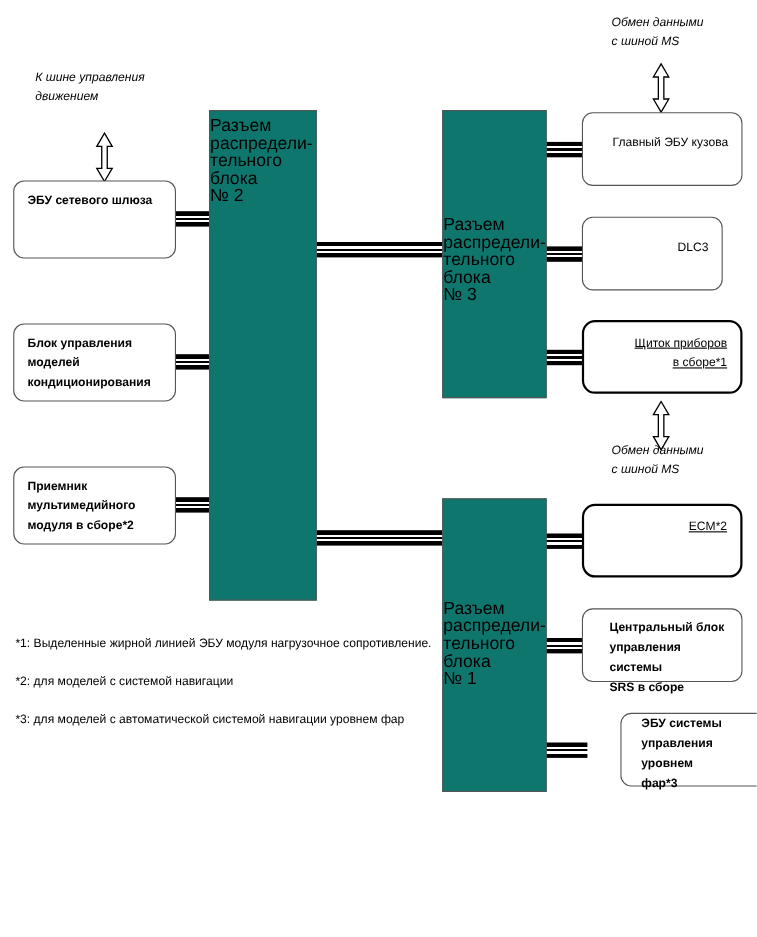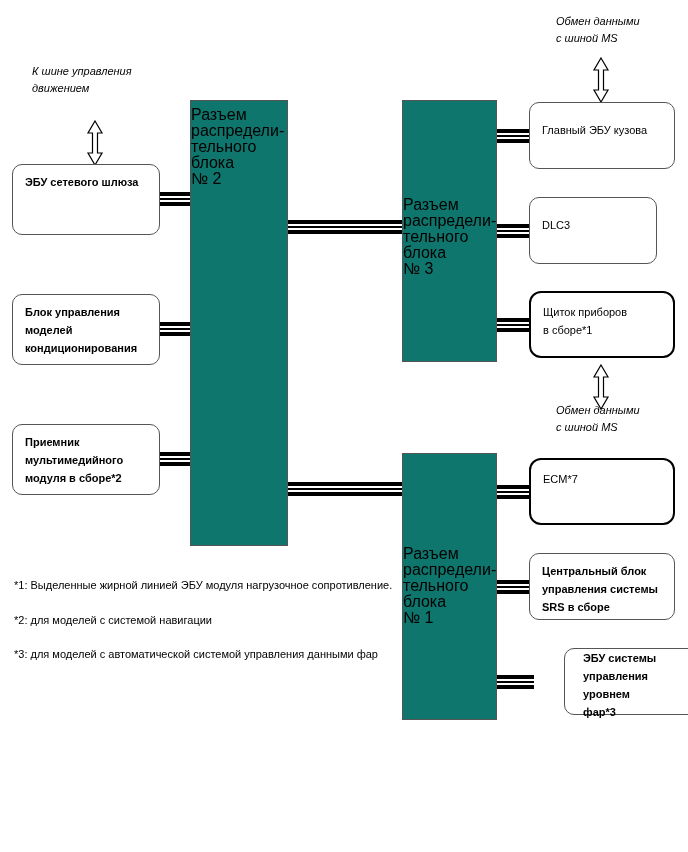--- a/index.html
+++ b/index.html
@@ -25,22 +25,23 @@
     background: #ffffff;
     font-size: 11px;
     line-height: 18px;
     color: #000000;
     padding: 8px 12px;
     white-space: pre-line;
   }
   .ecu.bold-box {
     border: 2.5px solid #000000;
     border-radius: 12px;
+    text-decoration: underline;
   }
-  .ecu.center { text-align: left; }
+  .ecu.center { text-align: right; }
   .ecu.left   { text-align: left; font-weight: bold; }
 
   
   .junction {
     position: absolute;
     box-sizing: border-box;
     border: 1px solid #555555;
     background: #0f766e;
     font-size: 16px;
     line-height: 16px;
@@ -169,27 +170,27 @@
 мультимедийного
 модуля в сборе*2</div>
 
   <div class="ecu center" style="left:529px; top:102px; width:146px; height:67px; padding-top:18px;">Главный ЭБУ кузова</div>
 
   <div class="ecu center" style="left:529px; top:197px; width:128px; height:67px; padding-top:18px;">DLC3</div>
 
   <div class="ecu center bold-box" style="left:529px; top:291px; width:146px; height:67px; padding-top:10px;">Щиток приборов
 в сборе*1</div>
 
-  <div class="ecu center bold-box" style="left:529px; top:458px; width:146px; height:67px; padding-top:10px;">ECM*7</div>
+  <div class="ecu center bold-box" style="left:529px; top:458px; width:146px; height:67px; padding-top:10px;">ECM*2</div>
 
-  <div class="ecu left" style="left:529px; top:553px; width:146px; height:67px; padding-top:8px; padding-left:12px;">Центральный блок
+  <div class="ecu left" style="left:529px; top:553px; width:146px; height:67px; padding-top:8px; padding-left:24px;">Центральный блок
 управления системы
 SRS в сборе</div>
 
   <div class="ecu left" style="left:529px; top:648px; width:146px; height:67px; padding-top:0; padding-left:18px;margin-left:35px;">ЭБУ системы
 управления уровнем
 фар*3</div>
 
   <div class="note" style="left:14px; top:577px;">*1: Выделенные жирной линией ЭБУ модуля нагрузочное сопротивление.</div>
   <div class="note" style="left:14px; top:612px;">*2: для моделей с системой навигации</div>
-  <div class="note" style="left:14px; top:646px;">*3: для моделей с автоматической системой управления данными фар</div>
+  <div class="note" style="left:14px; top:646px;">*3: для моделей с автоматической системой навигации уровнем фар</div>
 
 </div>
 
 </body></html>

